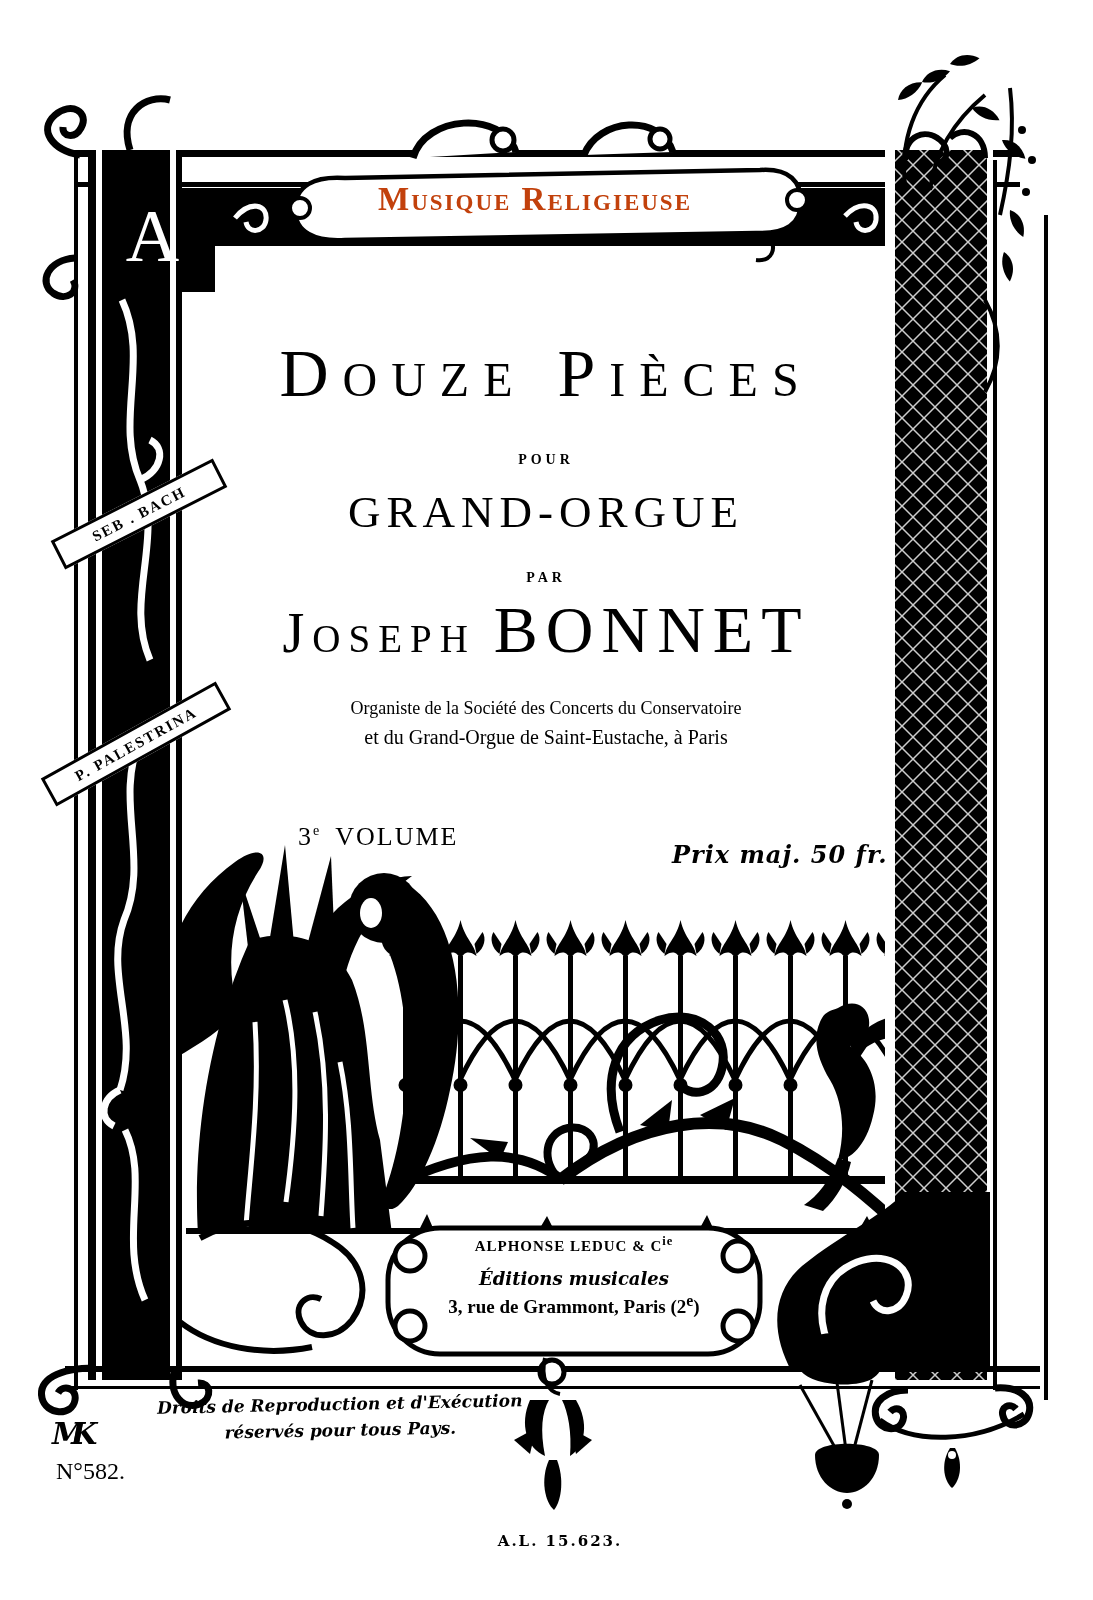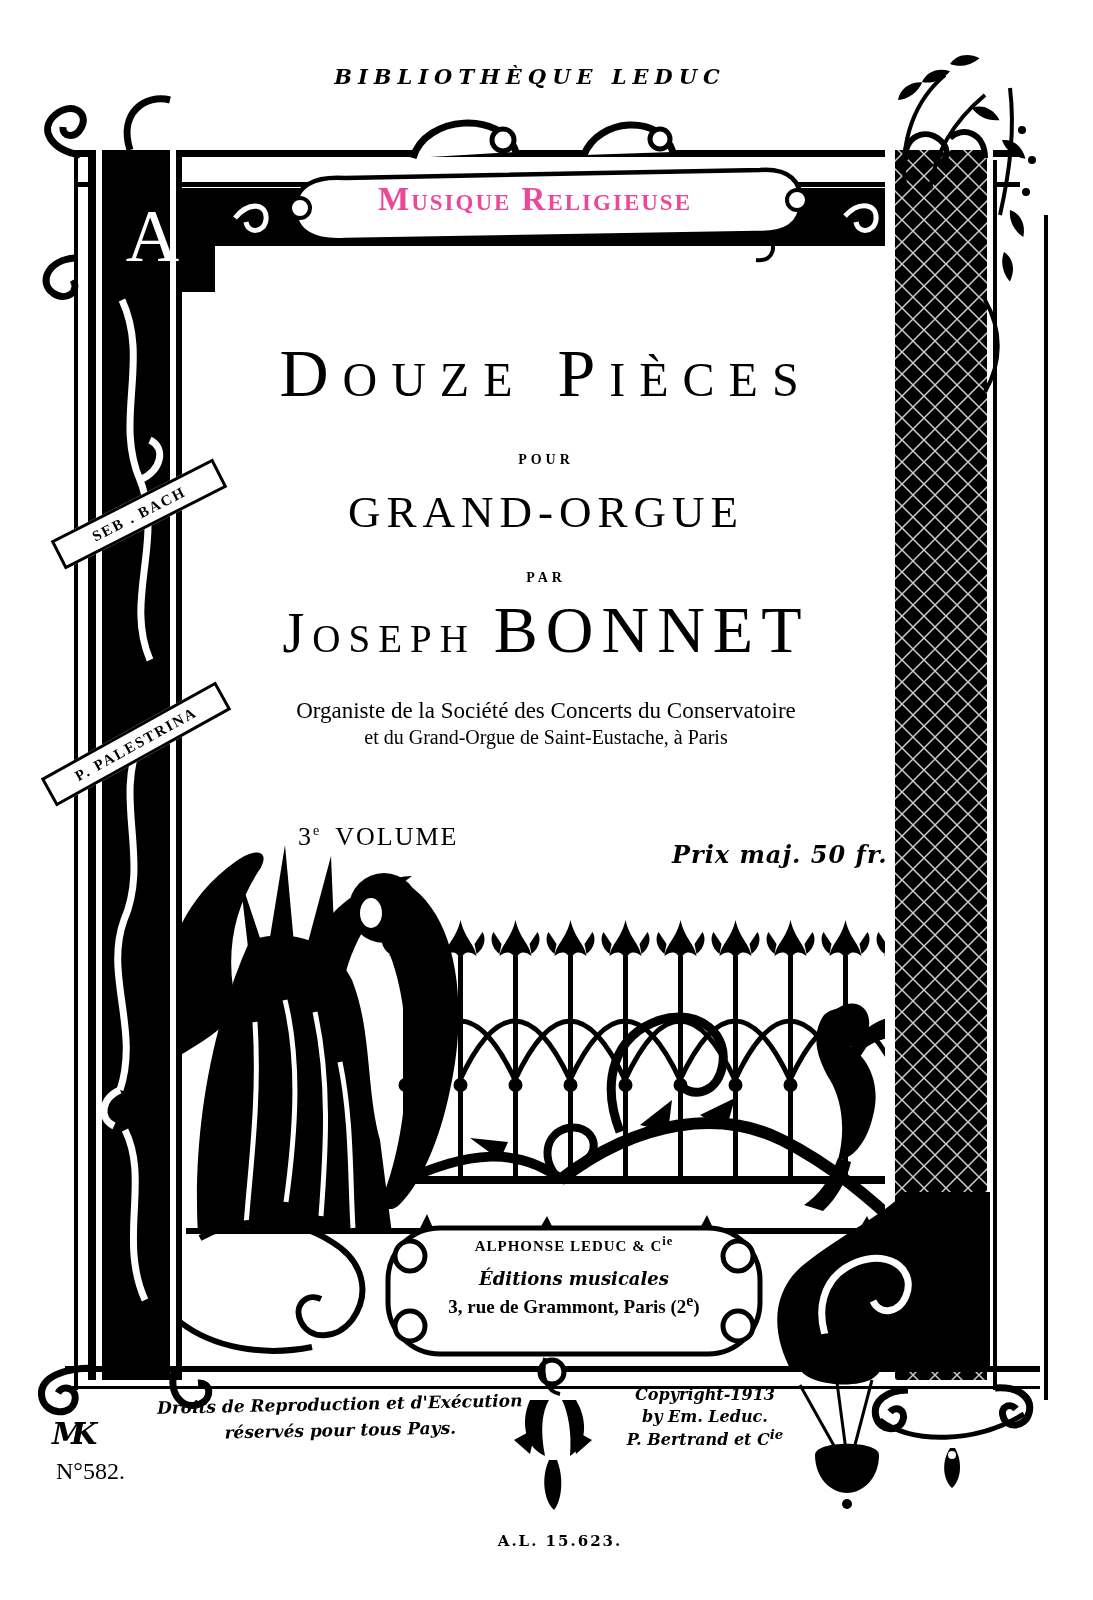--- a/index.html
+++ b/index.html
@@ -10,42 +10,42 @@
   }
   .abs{position:absolute;z-index:2;}
   .ctr{text-align:center;}
   svg.deco{position:absolute;left:0;top:0;z-index:1;}
   .library{
     left:0;top:64px;width:1060px;font-family:"DejaVu Serif",serif;
     font-style:italic;font-weight:bold;font-size:21px;letter-spacing:6px;
   }
   .banner-text{
     left:300px;top:181px;width:470px;font-weight:bold;font-size:33px;
-    font-variant:small-caps;letter-spacing:2px;color:#ec4899;
+    font-variant:small-caps;letter-spacing:2px;color:#c2410c;
   }
   .corner-a{
     left:100px;top:194px;width:105px;font-size:74px;color:#fff;
     font-family:"Liberation Serif",serif;
   }
   .ribbon{
     background:#fff;border:3px solid #000;display:flex;align-items:center;
     justify-content:center;font-weight:bold;font-size:15px;letter-spacing:2px;
     font-family:"Liberation Serif",serif;white-space:nowrap;
   }
   .ribbon-bach{left:48px;top:498px;width:176px;height:26px;transform:rotate(-27deg);}
   .ribbon-pal{left:36px;top:728px;width:194px;height:26px;transform:rotate(-29deg);}
   .t-main{left:146px;top:334px;width:800px;font-variant:small-caps;
     font-size:68px;letter-spacing:14px;}
   .t-pour{left:146px;top:452px;width:800px;font-weight:bold;font-size:14px;letter-spacing:4px;}
   .t-inst{left:146px;top:486px;width:800px;font-size:45px;letter-spacing:6px;}
   .t-par{left:146px;top:570px;width:800px;font-weight:bold;font-size:14px;letter-spacing:4px;}
   .t-author{left:146px;top:592px;width:800px;white-space:nowrap;}
   .t-author .first{font-variant:small-caps;font-size:56px;letter-spacing:8px;margin-right:18px;}
   .t-author .last{text-transform:uppercase;font-size:66px;letter-spacing:8px;}
-  .t-credit1{left:196px;top:698px;width:700px;font-size:23px;}
+  .t-credit1{left:196px;top:698px;width:700px;font-size:18px;}
   .t-credit2{left:196px;top:726px;width:700px;font-size:20px;}
   .t-opus{left:196px;top:760px;width:700px;font-variant:small-caps;font-size:22px;letter-spacing:2px;}
   .t-vol{left:298px;top:822px;font-size:26px;letter-spacing:2px;}
   .t-vol sup{font-size:14px;}
   .t-vol .w{margin-left:14px;}
   .t-price{left:672px;top:840px;font-family:"DejaVu Serif",serif;font-style:italic;
     font-weight:bold;font-size:24px;letter-spacing:1px;}
   .pub-name{left:392px;top:1238px;width:364px;font-weight:bold;font-size:15px;letter-spacing:1px;}
   .pub-tag{left:392px;top:1268px;width:364px;font-family:"DejaVu Serif",serif;
     font-style:italic;font-weight:bold;font-size:18px;}
@@ -310,21 +310,20 @@
       <g fill="none" stroke="#000" stroke-width="7">
         <path d="M908,1390 C886,1390 872,1402 876,1417 C880,1431 899,1433 903,1420 C906,1410 896,1405 890,1412"></path>
         <path d="M995,1388 C1019,1386 1033,1398 1029,1413 C1025,1428 1006,1429 1003,1416 C1000,1407 1010,1402 1016,1409"></path>
       </g>
       <path d="M880,1420 C912,1444 975,1444 1024,1414" fill="none" stroke="#000" stroke-width="5"></path>
       <path d="M950,1448 C941,1462 943,1480 952,1488 C961,1480 963,1462 955,1448 Z" fill="#000"></path>
       <circle cx="952" cy="1455" r="4" fill="#fff"></circle>
     </g>
   </svg>
 
-  <div class="abs ctr library">BIBLIOTHÈQUE LEDUC</div>
 
   <div class="abs ctr banner-text">Musique Religieuse</div>
 
   <div class="abs ctr corner-a">A</div>
 
   <div class="abs ribbon ribbon-bach">
     <span>SEB . BACH</span>
   </div>
   <div class="abs ribbon ribbon-pal">
     <span>P. PALESTRINA</span>
@@ -354,27 +353,20 @@
   <div class="abs ctr pub-tag">Éditions musicales</div>
   <div class="abs ctr pub-addr">
     <span>3, rue de Grammont, Paris (2</span><sup>e</sup><span>)</span>
   </div>
 
   <div class="abs ctr rights">
     <div>Droits de Reproduction et d'Exécution</div>
     <div class="l2">réservés pour tous Pays.</div>
   </div>
 
-  <div class="abs ctr copyright">
-    <div>Copyright-1913</div>
-    <div>by Em. Leduc.</div>
-    <div>
-      <span>P. Bertrand et C</span><sup>ie</sup>
-    </div>
-  </div>
 
   <div class="abs engraver">MK</div>
 
   <div class="abs catalog">N°582.</div>
 
   <div class="abs ctr plate">A.L. 15.623.</div>
 
 </div>
 
 </body></html>

